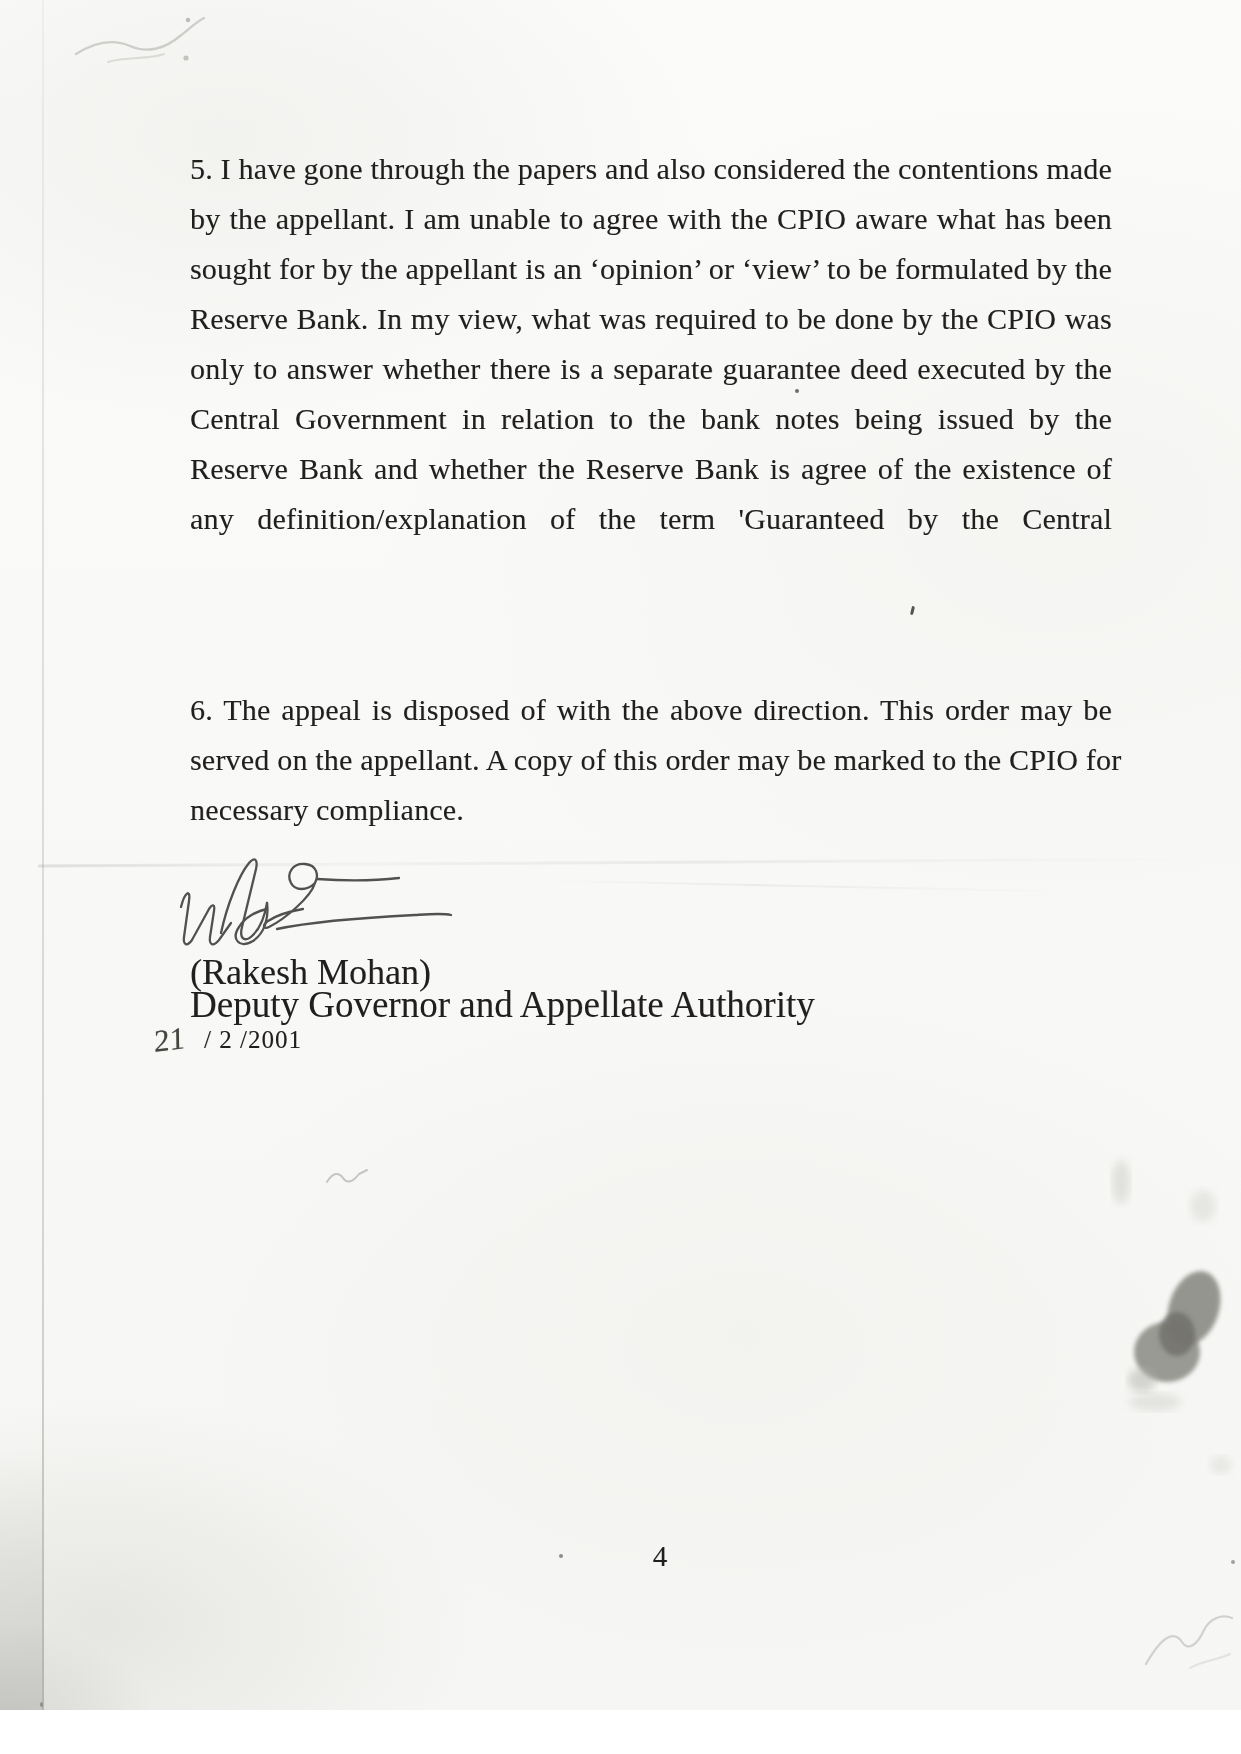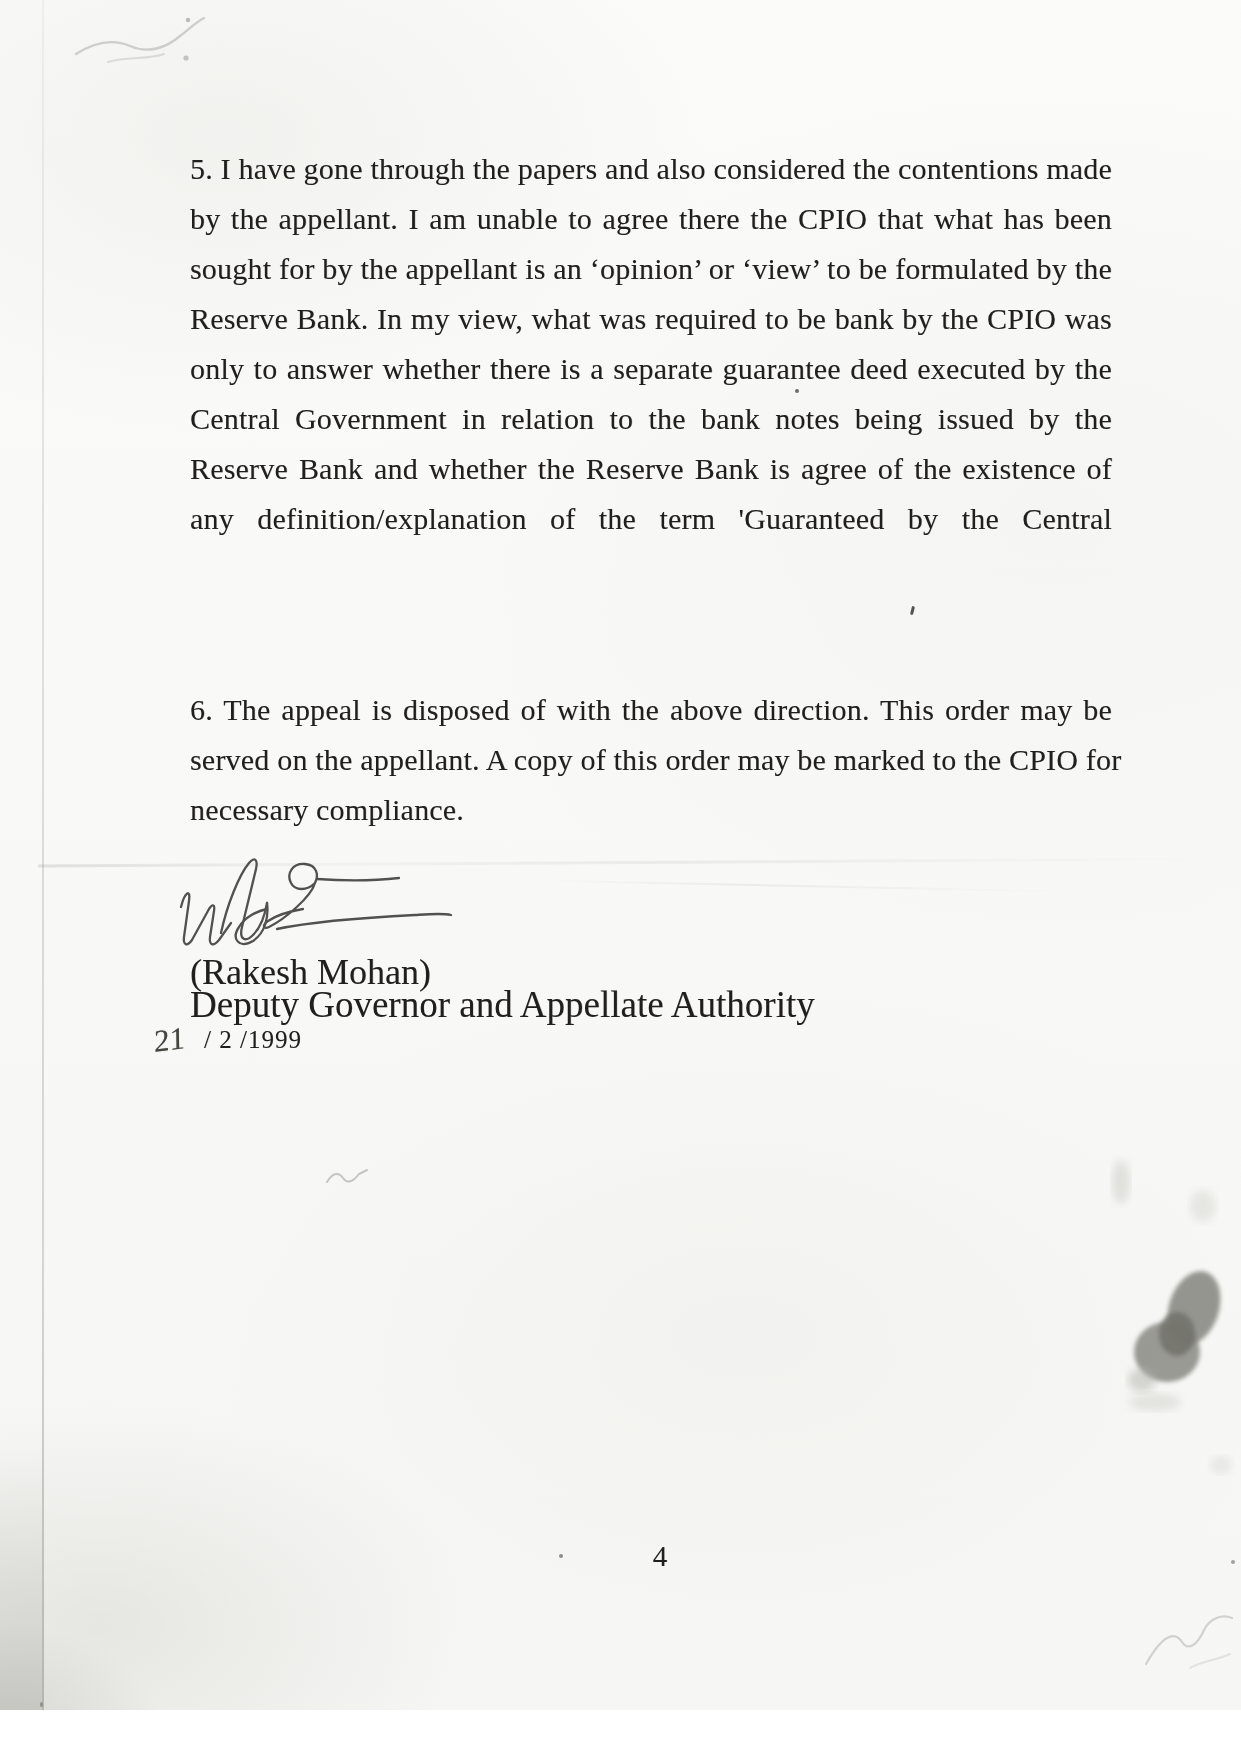--- a/index.html
+++ b/index.html
@@ -92,23 +92,23 @@
 
   <svg class="svg-mark" style="left:68px;top:6px;" width="160" height="72" viewBox="0 0 160 72">
     <path d="M8,48 C30,34 48,34 62,40 C80,48 98,42 112,30 C120,24 128,16 136,12" fill="none" stroke="#9e9e9a" stroke-width="2.4" opacity="0.45" stroke-linecap="round"></path>
     <path d="M40,56 C60,50 80,54 96,48" fill="none" stroke="#a8a8a4" stroke-width="2" opacity="0.35" stroke-linecap="round"></path>
     <circle cx="120" cy="14" r="2.2" fill="#8a8a86" opacity="0.55"></circle>
     <circle cx="118" cy="52" r="2.6" fill="#90908c" opacity="0.5"></circle>
   </svg>
 
   <div class="bodytext para5">
     <div class="jline">5. I have gone through the papers and also considered the contentions made</div>
-    <div class="jline">by the appellant. I am unable to agree there the CPIO that what has been</div>
+    <div class="jline">by the appellant. I am unable to agree with the CPIO aware what has been</div>
     <div class="jline">sought for by the appellant is an ‘opinion’ or ‘view’ to be formulated by the</div>
-    <div class="jline">Reserve Bank. In my view, what was required to be bank by the CPIO was</div>
+    <div class="jline">Reserve Bank. In my view, what was required to be done by the CPIO was</div>
     <div class="jline">only to answer whether there is a separate guarantee deed executed by the</div>
     <div class="jline">Central Government in relation to the bank notes being issued by the</div>
     <div class="jline">Reserve Bank and whether the Reserve Bank is agree of the existence of</div>
     <div class="jline">any definition/explanation of the term 'Guaranteed by the Central</div>
   </div>
 
   <div class="bodytext para6">
     <div class="jline">6. The appeal is disposed of with the above direction. This order may be</div>
     <div class="jline">served on the appellant. A copy of this order may be marked to the CPIO for</div>
     <div class="jline jlast">necessary compliance.</div>
@@ -121,21 +121,21 @@
       <path d="M102,58 C104,72 100,88 88,96 C74,104 66,94 74,82 C80,72 92,66 102,64"></path>
       <path d="M150,38 C142,46 130,46 126,38 C121,28 128,18 140,19 C152,20 154,30 150,38 C146,52 120,74 104,82 C98,85 97,80 103,76 C112,70 126,66 138,64"></path>
       <path d="M152,34 C180,36 208,36 234,33"></path>
       <path d="M112,84 C150,76 210,72 250,70 C266,69 278,68 286,70"></path>
     </g>
   </svg>
 
   <div class="sig-name">(Rakesh Mohan)</div>
   <div class="sig-title">Deputy Governor and Appellate Authority</div>
   <div class="sig-day">21</div>
-  <div class="sig-date">/ 2 /1999</div>
+  <div class="sig-date">/ 2 /2001</div>
 
   <svg class="svg-mark" style="left:325px;top:1166px;" width="46" height="24" viewBox="0 0 46 24">
     <path d="M2,16 C8,6 14,6 18,12 C22,18 28,16 34,8 L42,4" fill="none" stroke="#a4a4a0" stroke-width="2" opacity="0.6" stroke-linecap="round"></path>
   </svg>
 
   <svg class="svg-mark" style="left:1095px;top:1140px;" width="146" height="340" viewBox="0 0 146 340">
     <defs>
       <filter id="b2">
           <feGaussianBlur stdDeviation="2.2"></feGaussianBlur>
         </filter>

